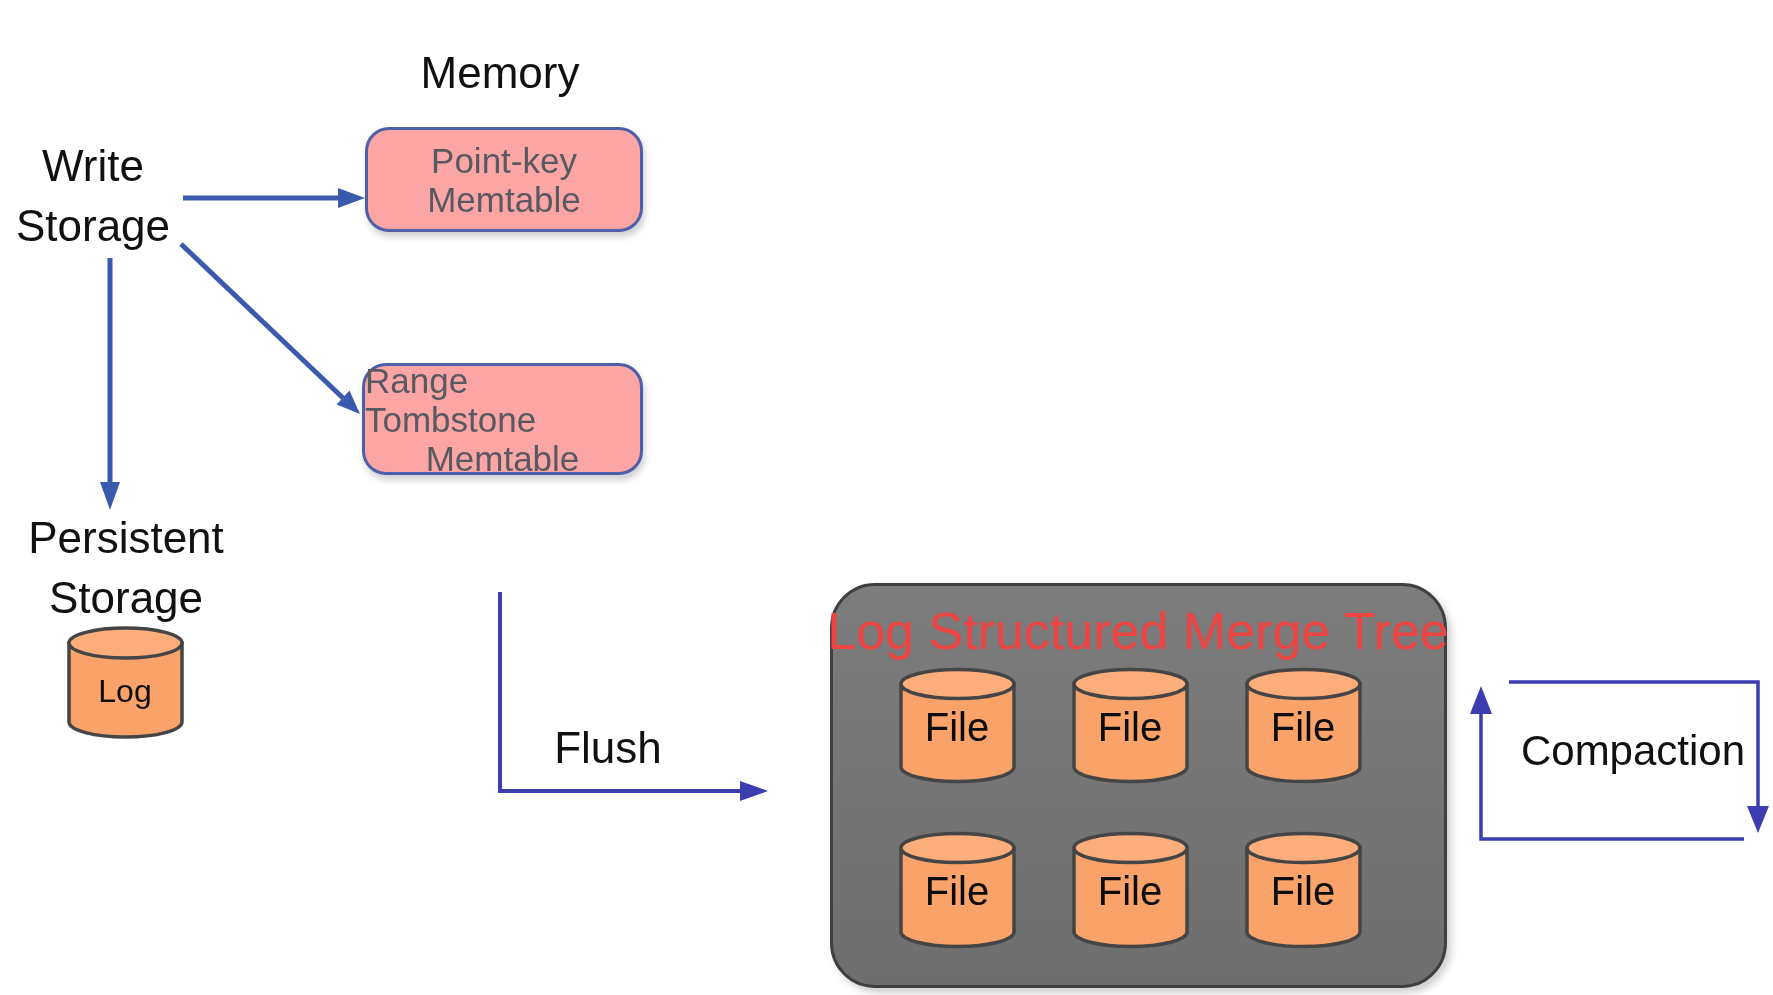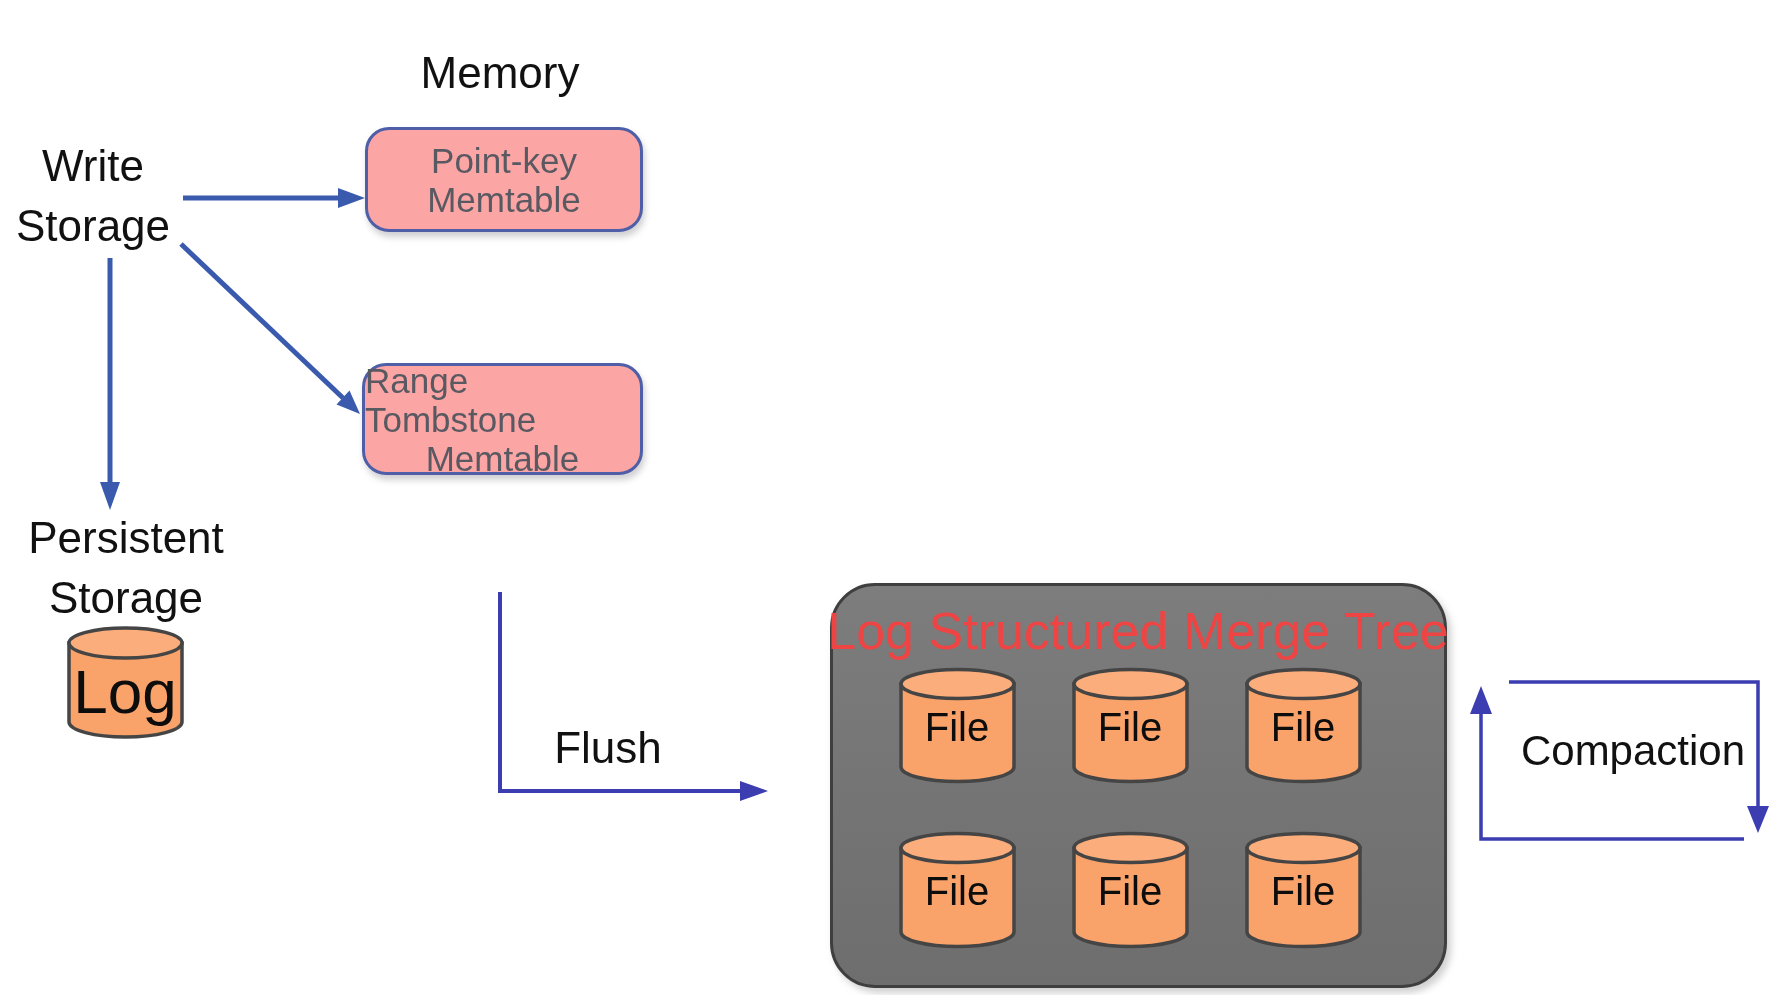--- a/index.html
+++ b/index.html
@@ -36,21 +36,21 @@
     z-index:1;
   }
   .lsm-title{
     position:absolute;left:1138px;top:631px;
     color:#ef4444;font-size:52px;white-space:nowrap;z-index:3;
   }
   .file-label,.log-label{
     position:absolute;color:#0d0d0d;z-index:3;white-space:nowrap;
   }
   .file-label{font-size:40px;}
-  .log-label{font-size:62px;}
+  .log-label{font-size:32px;}
   svg.overlay{position:absolute;left:0;top:0;z-index:2;}
 </style>
 </head>
 <body>
 
 <div class="canvas">
 
   <div class="lsm-box"></div>
 
   <svg class="overlay" width="1773" height="995" viewBox="0 0 1773 995">

